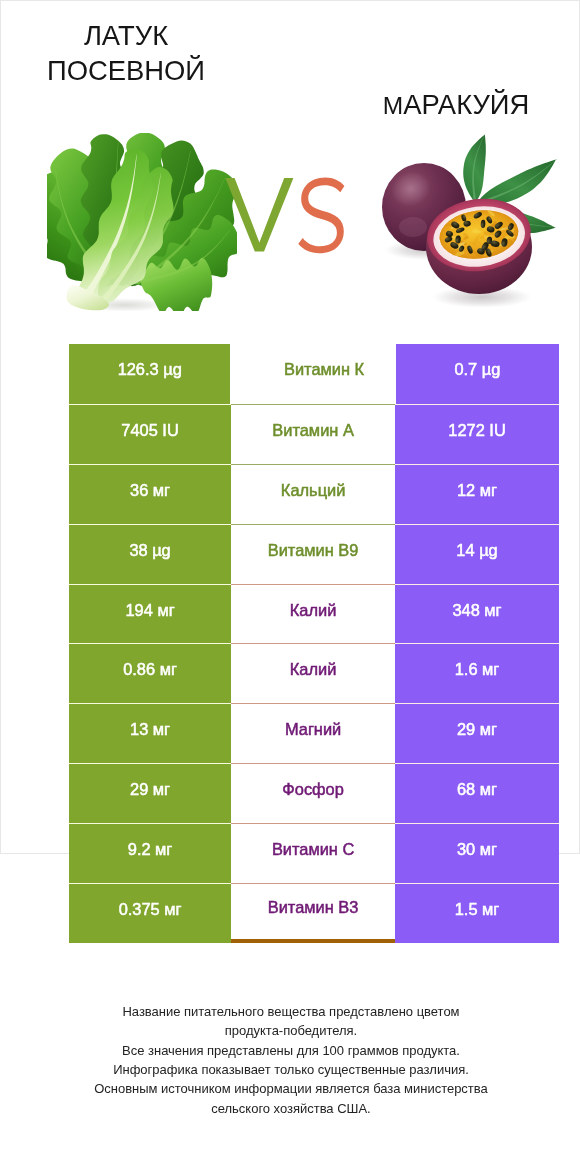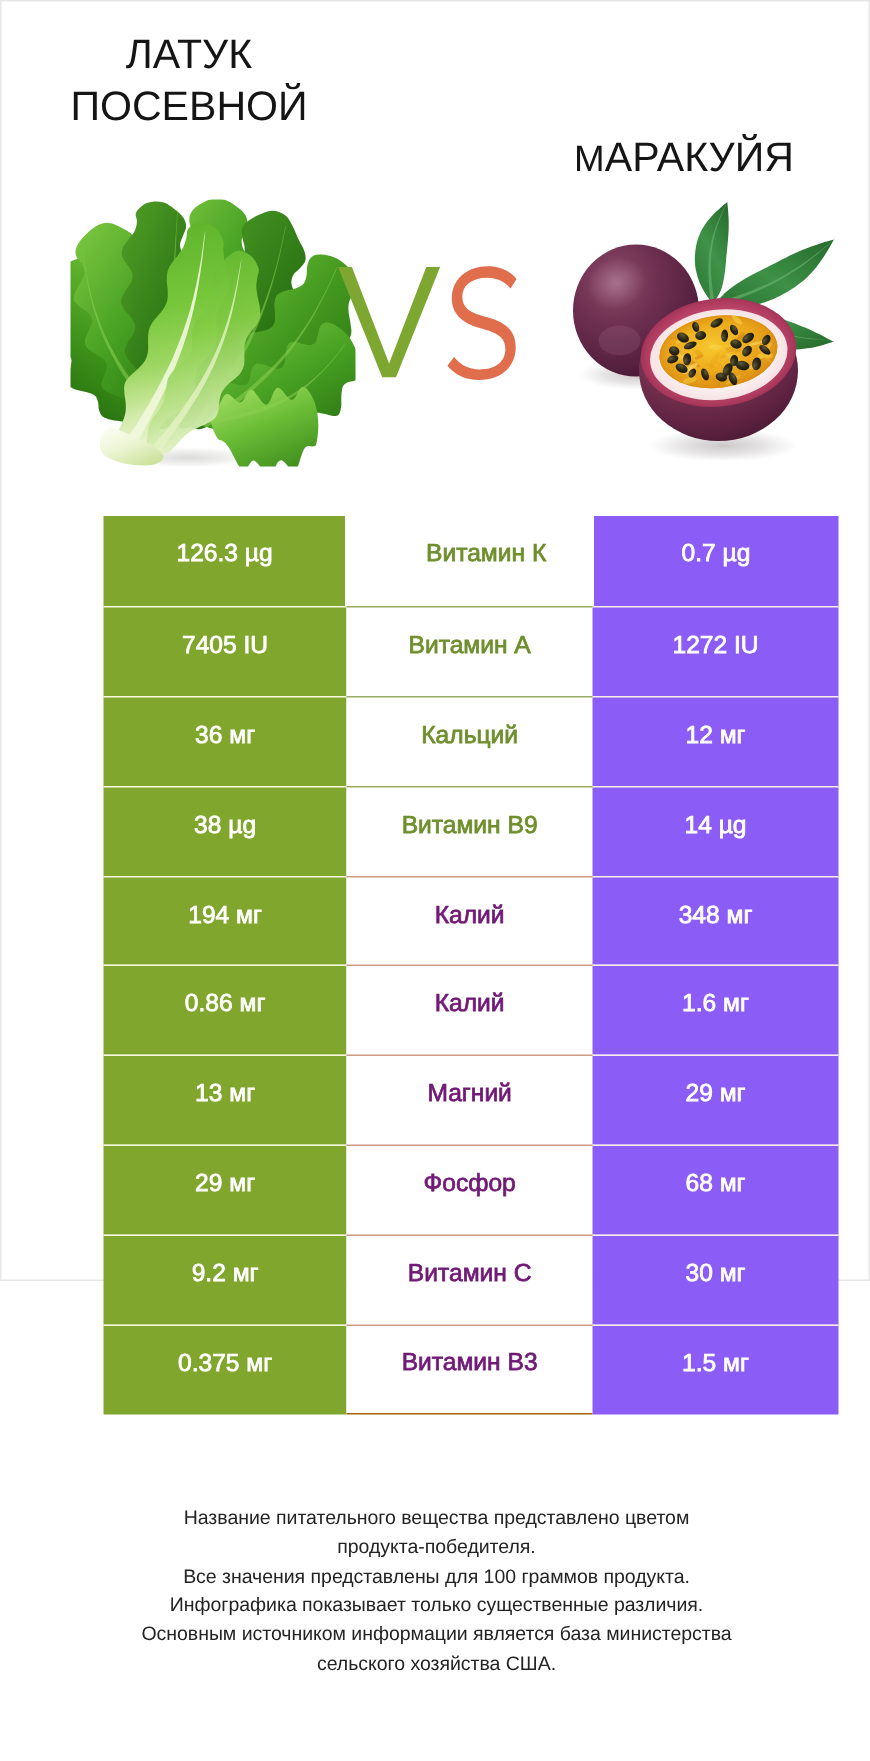--- a/index.html
+++ b/index.html
@@ -21,21 +21,21 @@
   .row{display:flex;height:59.9px;margin-left:48px;}
   .cell{display:flex;align-items:center;justify-content:center;box-sizing:border-box;
         font-size:16.4px;font-weight:400;-webkit-text-stroke:0.52px currentColor;letter-spacing:0px;padding-bottom:8px;}
   .c-left{width:178px;background:#80a62e;color:#fff;border-top:1px solid #f6fade;}
   .c-mid{width:180px;background:#fff;}
   .c-right{width:180px;background:#8b5cf6;color:#fff;border-top:1px solid #fbeee6;}
   .row:first-child .c-left,.row:first-child .c-right{border-top:none;}
   .c-mid.w-left{color:#6e8f2c;border-top:1px solid #9aab63;}
   .c-mid.w-right{color:#701a75;border-top:1px solid #cf9a83;}
   .row:first-child .c-mid{border-top:none;padding-left:22px;}
-  .row:last-child .c-mid{border-bottom:1px solid #a16207;}
+  .row:last-child .c-mid{border-bottom:4px solid #a16207;}
 
   .footer{position:absolute;left:0;top:1001px;width:580px;text-align:center;
           font-size:13px;line-height:19.35px;letter-spacing:-0.02px;color:#232323;font-weight:400;}
   .footer div{white-space:nowrap;}
 </style>
 </head>
 <body>
 
 <div class="page">
 

